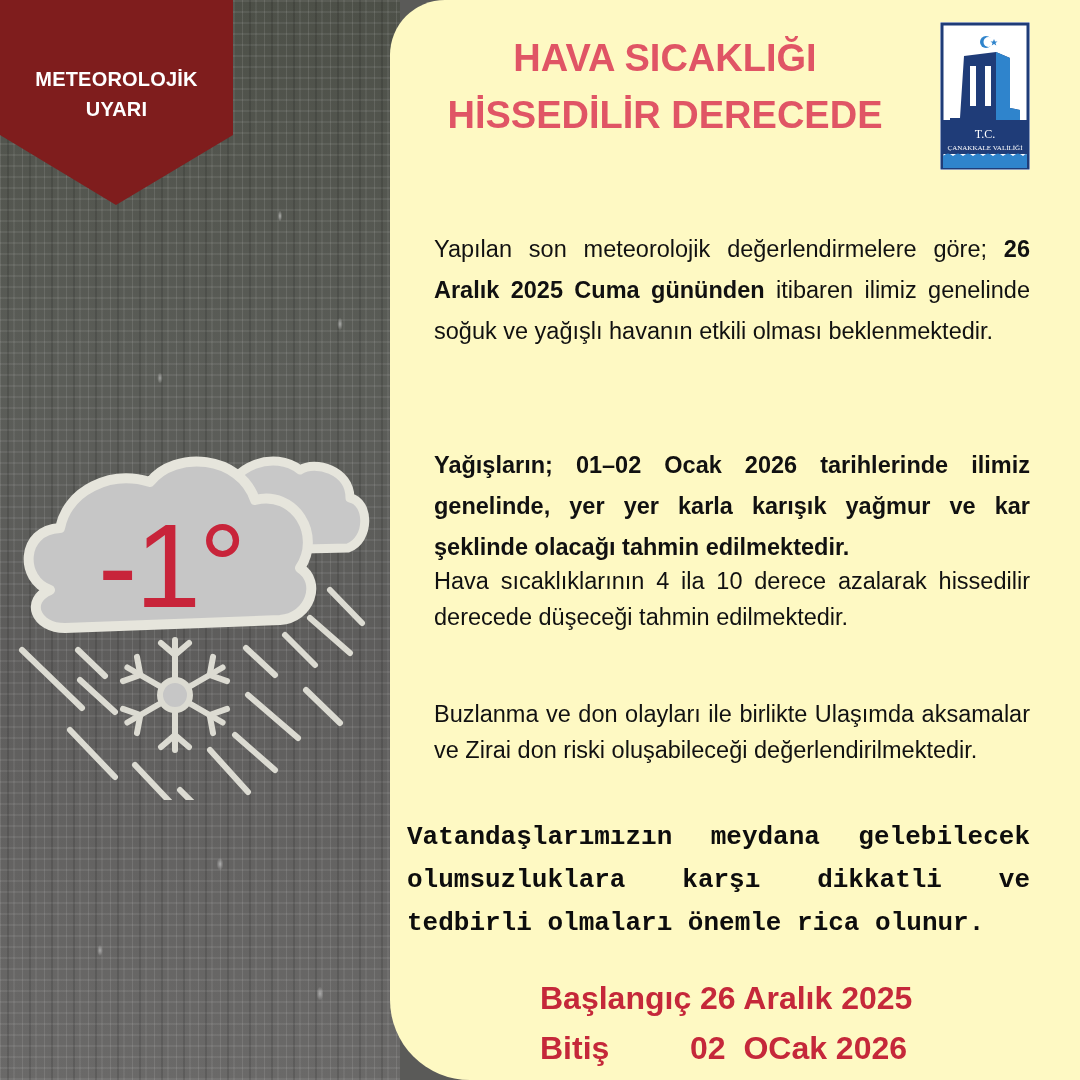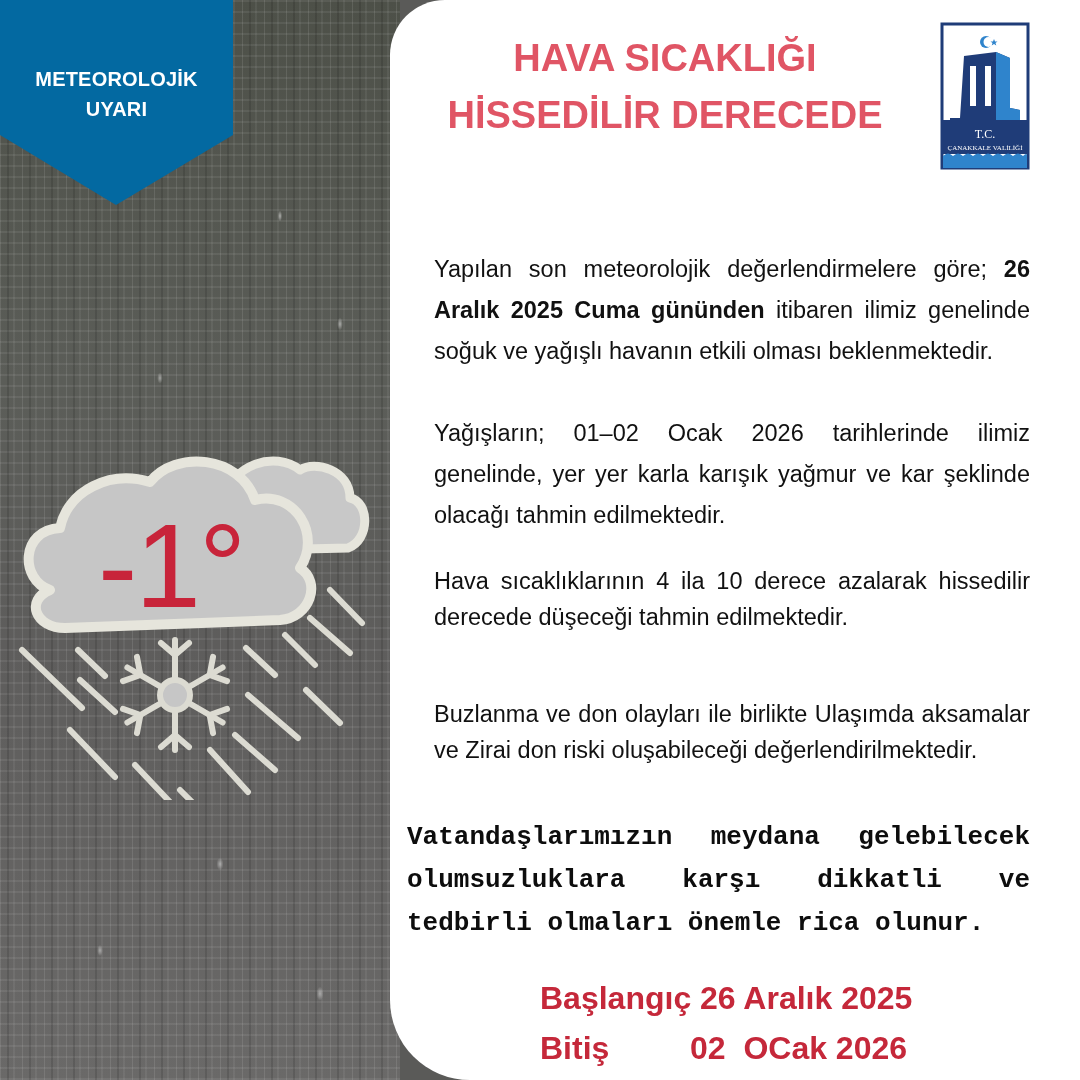--- a/index.html
+++ b/index.html
@@ -27,62 +27,62 @@
         transparent 15px, transparent 22px),
       repeating-linear-gradient(180deg,
         rgba(255,255,255,.07) 0px, rgba(255,255,255,.07) 2px,
         transparent 2px, transparent 11px),
       linear-gradient(180deg, #4d5048 0%, #5b5d58 35%, #5e5d5c 60%, #6a6968 100%);
   }
 
   
   .banner {
     position: absolute; left: 0; top: 0; width: 233px; height: 205px;
-    background: #0369a1;
+    background: #7f1d1d;
     clip-path: polygon(0 0, 100% 0, 100% 135px, 116px 205px, 0 135px);
     display: flex; flex-direction: column; align-items: center; padding-top: 64px;
   }
   .banner span {
     color: #ffffff; font-weight: 700; font-size: 20px; line-height: 30px;
     font-family: "Liberation Sans", sans-serif; letter-spacing: 0.2px;
   }
 
   
   .weather-icon { position: absolute; left: 10px; top: 440px; width: 380px; height: 360px; }
   .temp {
     position: absolute; left: 88px; top: 67px;
     color: #c8243a; font-weight: 400; font-size: 118px; line-height: 1;
     font-family: "Liberation Sans", sans-serif; letter-spacing: -2px;
   }
 
   
   .panel {
     position: absolute; left: 390px; top: 0; width: 690px; height: 1080px;
-    background: #ffffff;
+    background: #fef9c3;
     border-top-left-radius: 55px;
     border-bottom-left-radius: 80px;
   }
   .title {
     position: absolute; left: 30px; width: 490px; top: 30px;
     text-align: center; color: #e05565;
     font-weight: 700; font-size: 38px; line-height: 57px;
     font-family: "Liberation Sans", sans-serif;
   }
   .logo { position: absolute; left: 550px; top: 22px; width: 90px; height: 148px; }
 
   .para {
     position: absolute; left: 44px; width: 596px;
     font-family: "Liberation Sans", sans-serif;
     font-size: 23.5px; line-height: 41px; color: #111111;
     text-align: justify; text-align-last: left;
   }
   .para.tight { line-height: 36px; }
   .para b { font-weight: 700; }
-  .para.bold { font-weight: 400; }
-  .p1 { top: 229px; margin-top: 20px; }
+  .para.bold { font-weight: 700; margin-top: 32px; }
+  .p1 { top: 229px; }
   .p2 { top: 413px; }
   .p3 { top: 563px; }
   .p4 { top: 696px; }
   .appeal {
     position: absolute; left: 17px; width: 623px; top: 816px;
     font-family: Liberation Mono, monospace;
     font-size: 26px; font-weight: 700; line-height: 43px; color: #0d0d0d;
     text-align: justify; text-align-last: left;
   }
   .dates {

